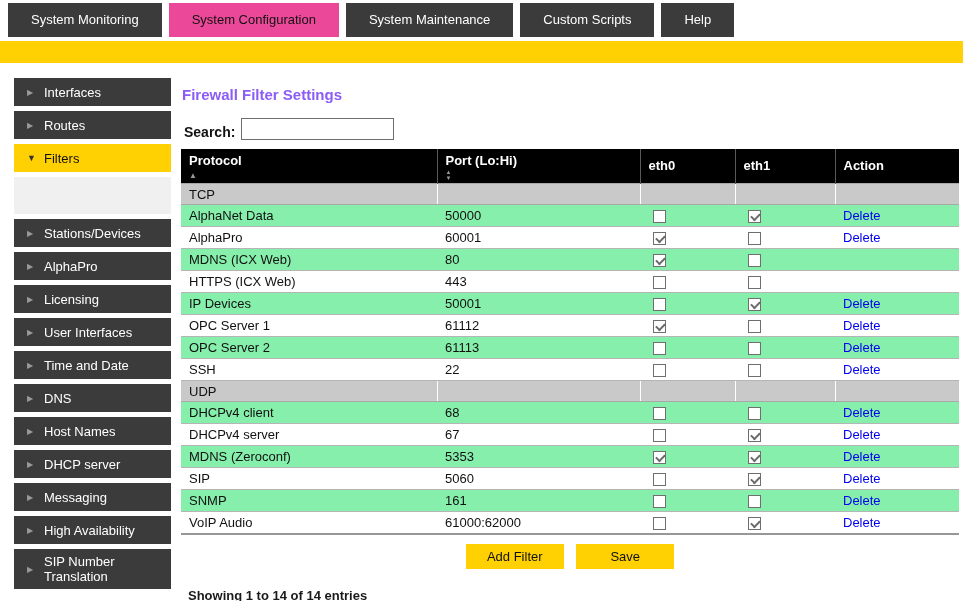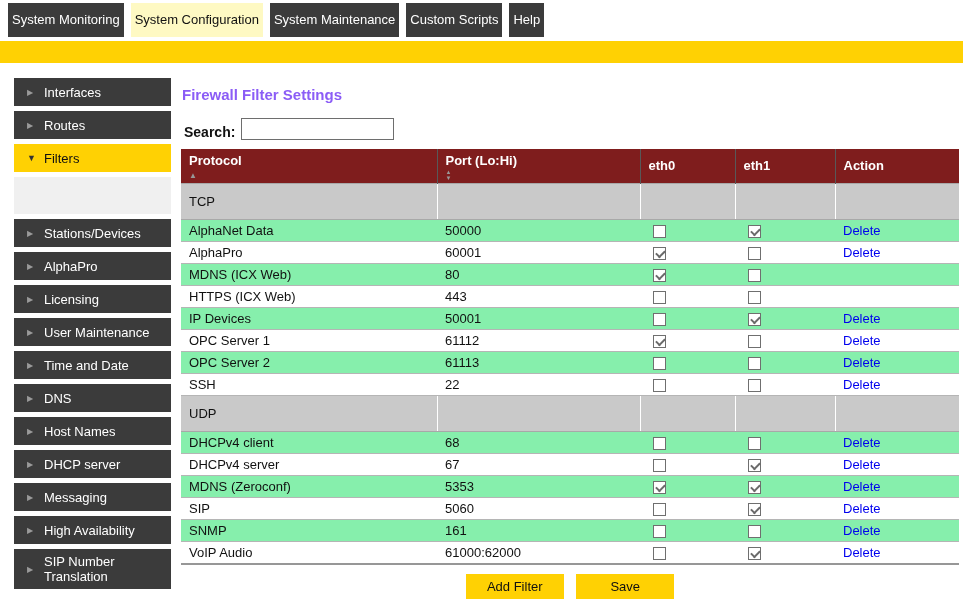--- a/index.html
+++ b/index.html
@@ -9,23 +9,23 @@
     background: #ffffff;
     position: relative;
   }
 
   
   .tabbar { padding: 3px 0 0 8px; height: 37px; white-space: nowrap; }
   .tab {
     display: inline-block; vertical-align: top;
     background: #3b3b3b; color: #ffffff;
     font-size: 13px; height: 34px; line-height: 34px;
-    padding: 0 4px; margin-right: 7px; cursor: pointer;
-  }
-  .tab.active { background: #fef9c3; color: #111111; }
+    padding: 0 23px; margin-right: 7px; cursor: pointer;
+  }
+  .tab.active { background: #ec4899; color: #111111; }
   .yellow-bar { height: 22px; background: #ffd103; margin-top: 4px; }
 
   
   .content { display: flex; padding-top: 15px; align-items: flex-start; }
   .sidebar { width: 157px; margin-left: 14px; flex: none; }
   .main { flex: 1; margin-left: 10px; margin-right: 4px; }
 
   
   .nav-item {
     background: #3b3b3b; color: #ffffff; font-size: 13px;
@@ -51,33 +51,33 @@
   table.filters {
     border-collapse: collapse; table-layout: fixed; width: 100%;
     margin-top: 9px; border-bottom: 2px solid #979797;
   }
   table.filters col.c-protocol { width: 256px; }
   table.filters col.c-port     { width: 203px; }
   table.filters col.c-eth0     { width: 95px;  }
   table.filters col.c-eth1     { width: 100px; }
 
   thead th {
-    background: #7f1d1d; color: #ffffff; font-size: 13px; font-weight: bold;
+    background: #000000; color: #ffffff; font-size: 13px; font-weight: bold;
     text-align: left; height: 33px; padding: 4px 0 2px 8px;
     vertical-align: top; border-left: 1px solid #585858;
   }
   thead th:first-child { border-left: none; }
   thead th.vcenter { vertical-align: middle; padding-top: 0; }
   th .sort-asc { display: block; color: #979797; font-size: 8px; line-height: 9px; margin-top: 3px; }
   th .sort-both { display: block; margin-top: 1px; }
   th .sort-both span { display: block; color: #9a9a9a; font-size: 6px; line-height: 6px; }
 
   tr.group td {
     background: #c9c9c9; color: #111111; font-size: 13px;
-    height: 36px; padding: 2px 0 2px 8px;
+    height: 21px; padding: 2px 0 2px 8px;
     border-left: 1px solid #ffffff; border-bottom: 1px solid #a8a8a8;
     border-top: 1px solid #a8a8a8;
   }
   tr.group td:first-child { border-left: none; }
 
   tr.data td {
     font-size: 13px; color: #111111; background: #ffffff;
     height: 22px; padding: 2px 0 2px 8px; border-bottom: 1px solid #b5b5b5;
   }
   tr.data.shaded td { background: #86efac; }
@@ -132,21 +132,21 @@
       <div class="nav-item">
         <span class="arrow">▶</span>
         <span>AlphaPro</span>
       </div>
       <div class="nav-item">
         <span class="arrow">▶</span>
         <span>Licensing</span>
       </div>
       <div class="nav-item">
         <span class="arrow">▶</span>
-        <span>User Maintenance</span>
+        <span>User Interfaces</span>
       </div>
       <div class="nav-item">
         <span class="arrow">▶</span>
         <span>Time and Date</span>
       </div>
       <div class="nav-item">
         <span class="arrow">▶</span>
         <span>DNS</span>
       </div>
       <div class="nav-item">

